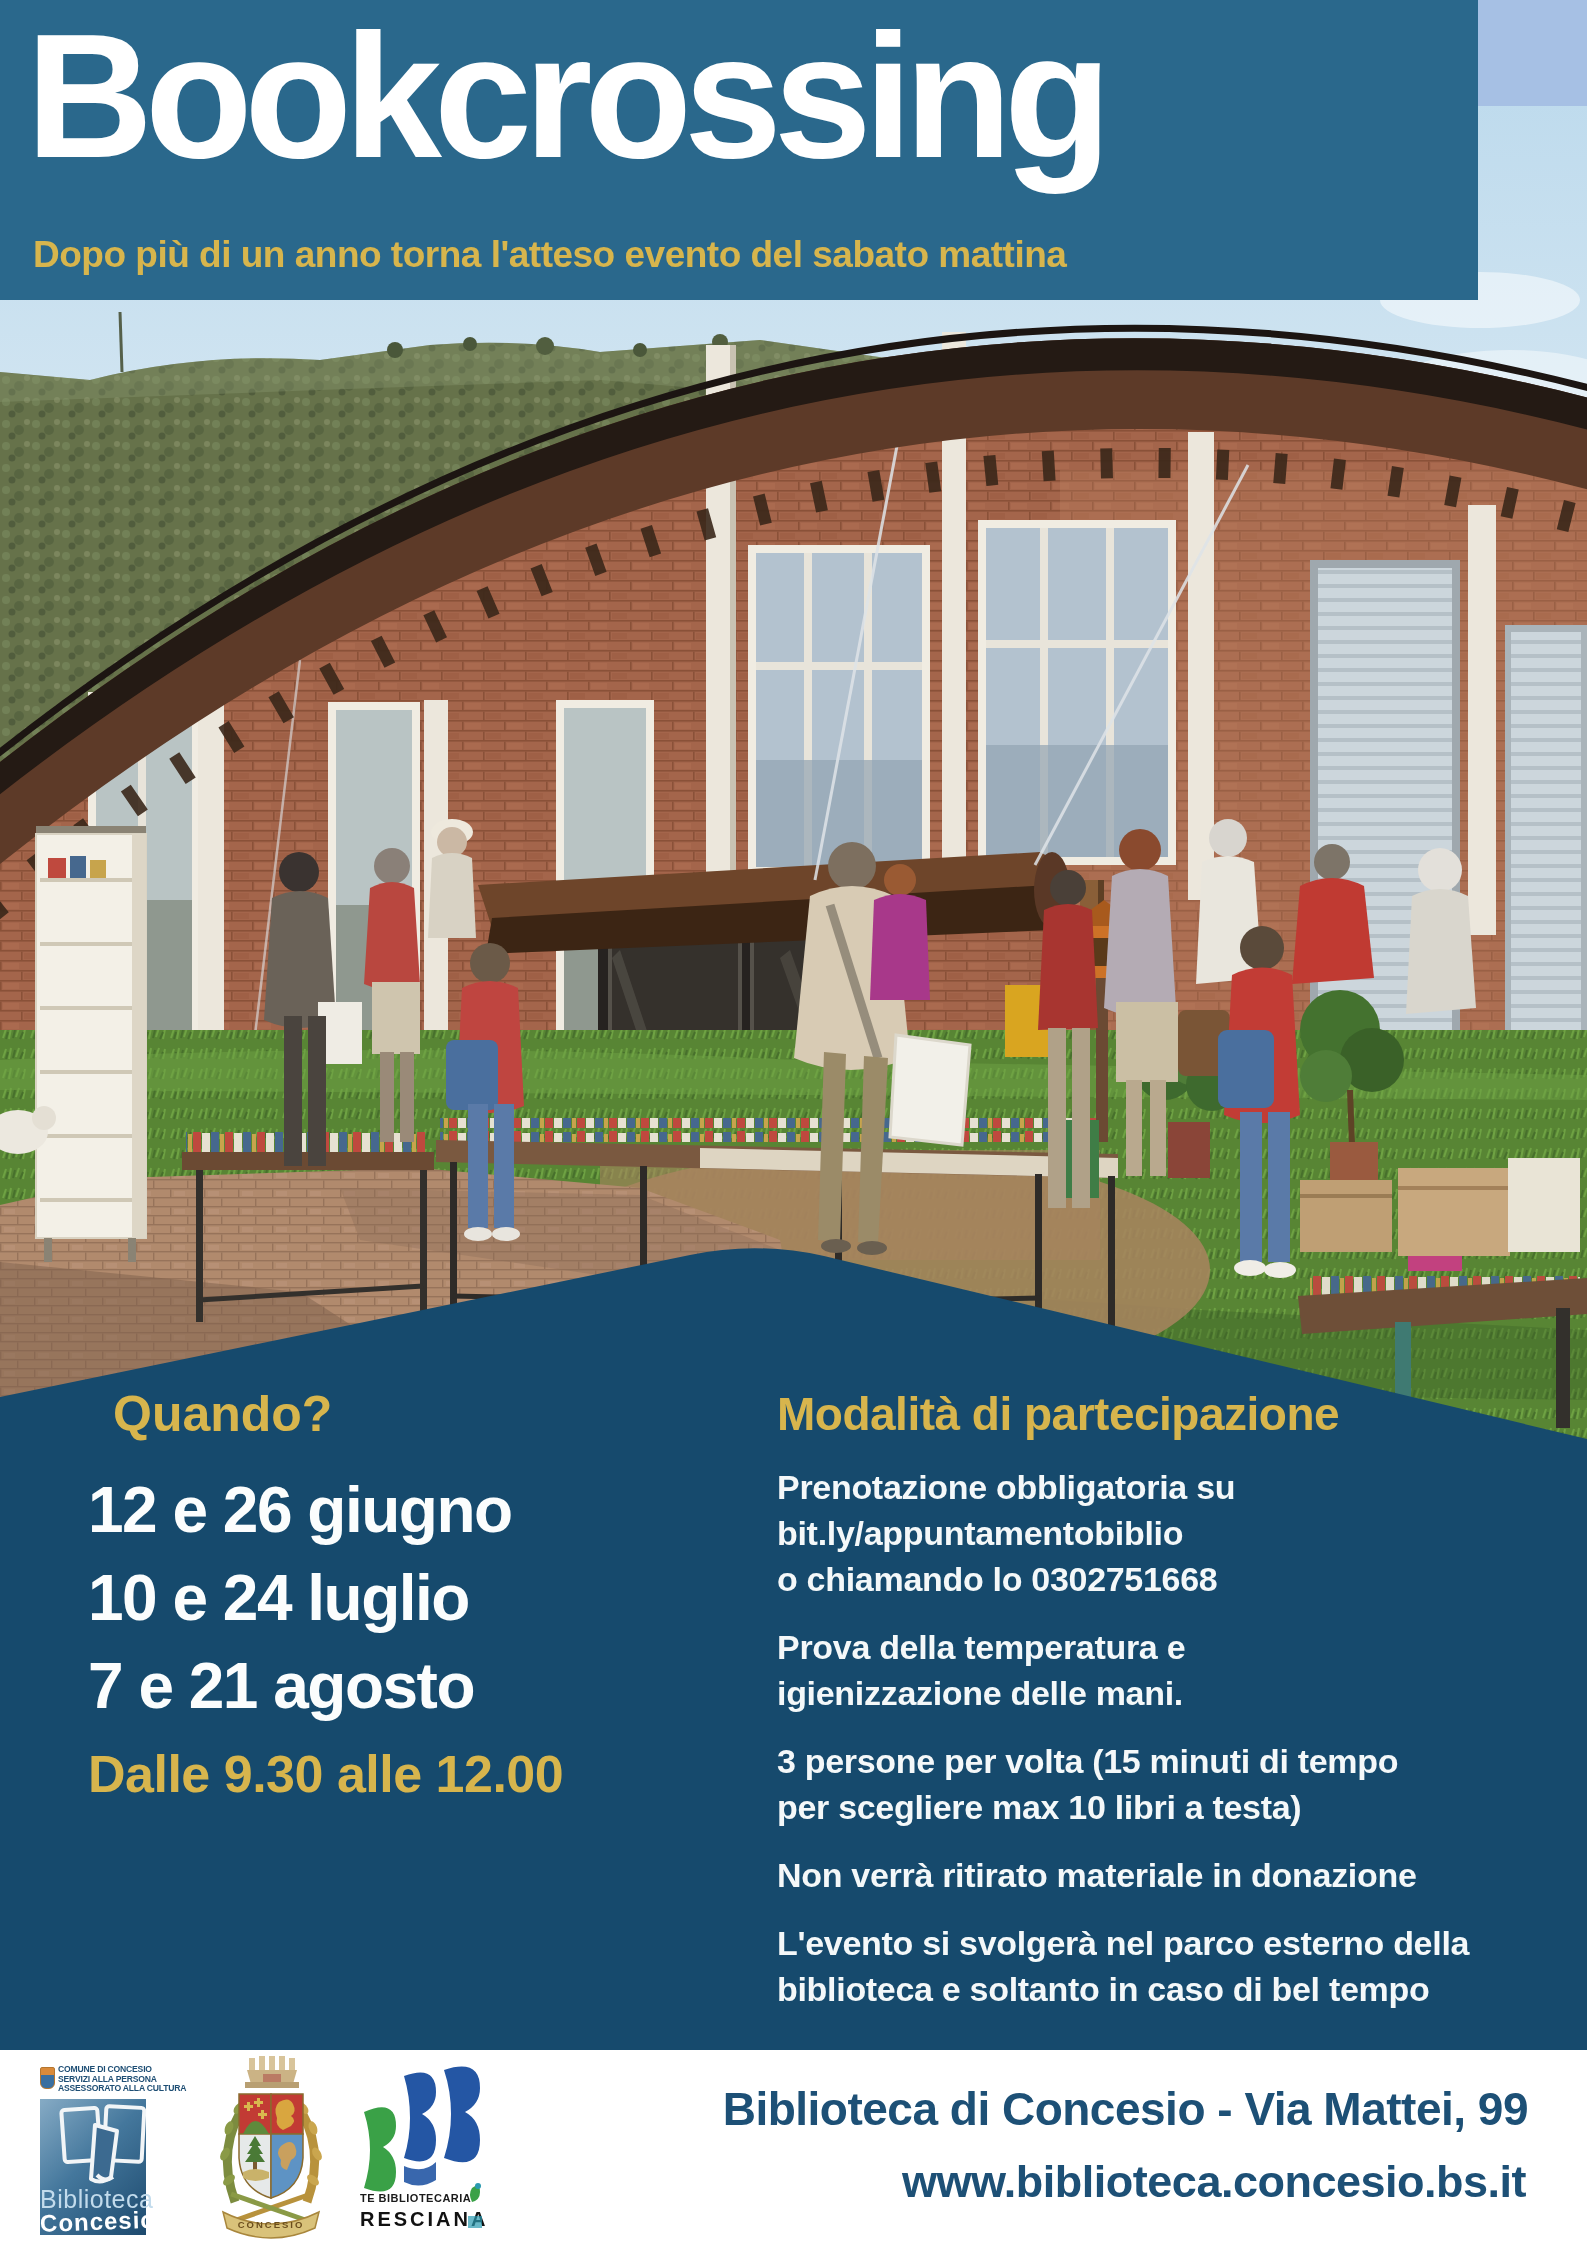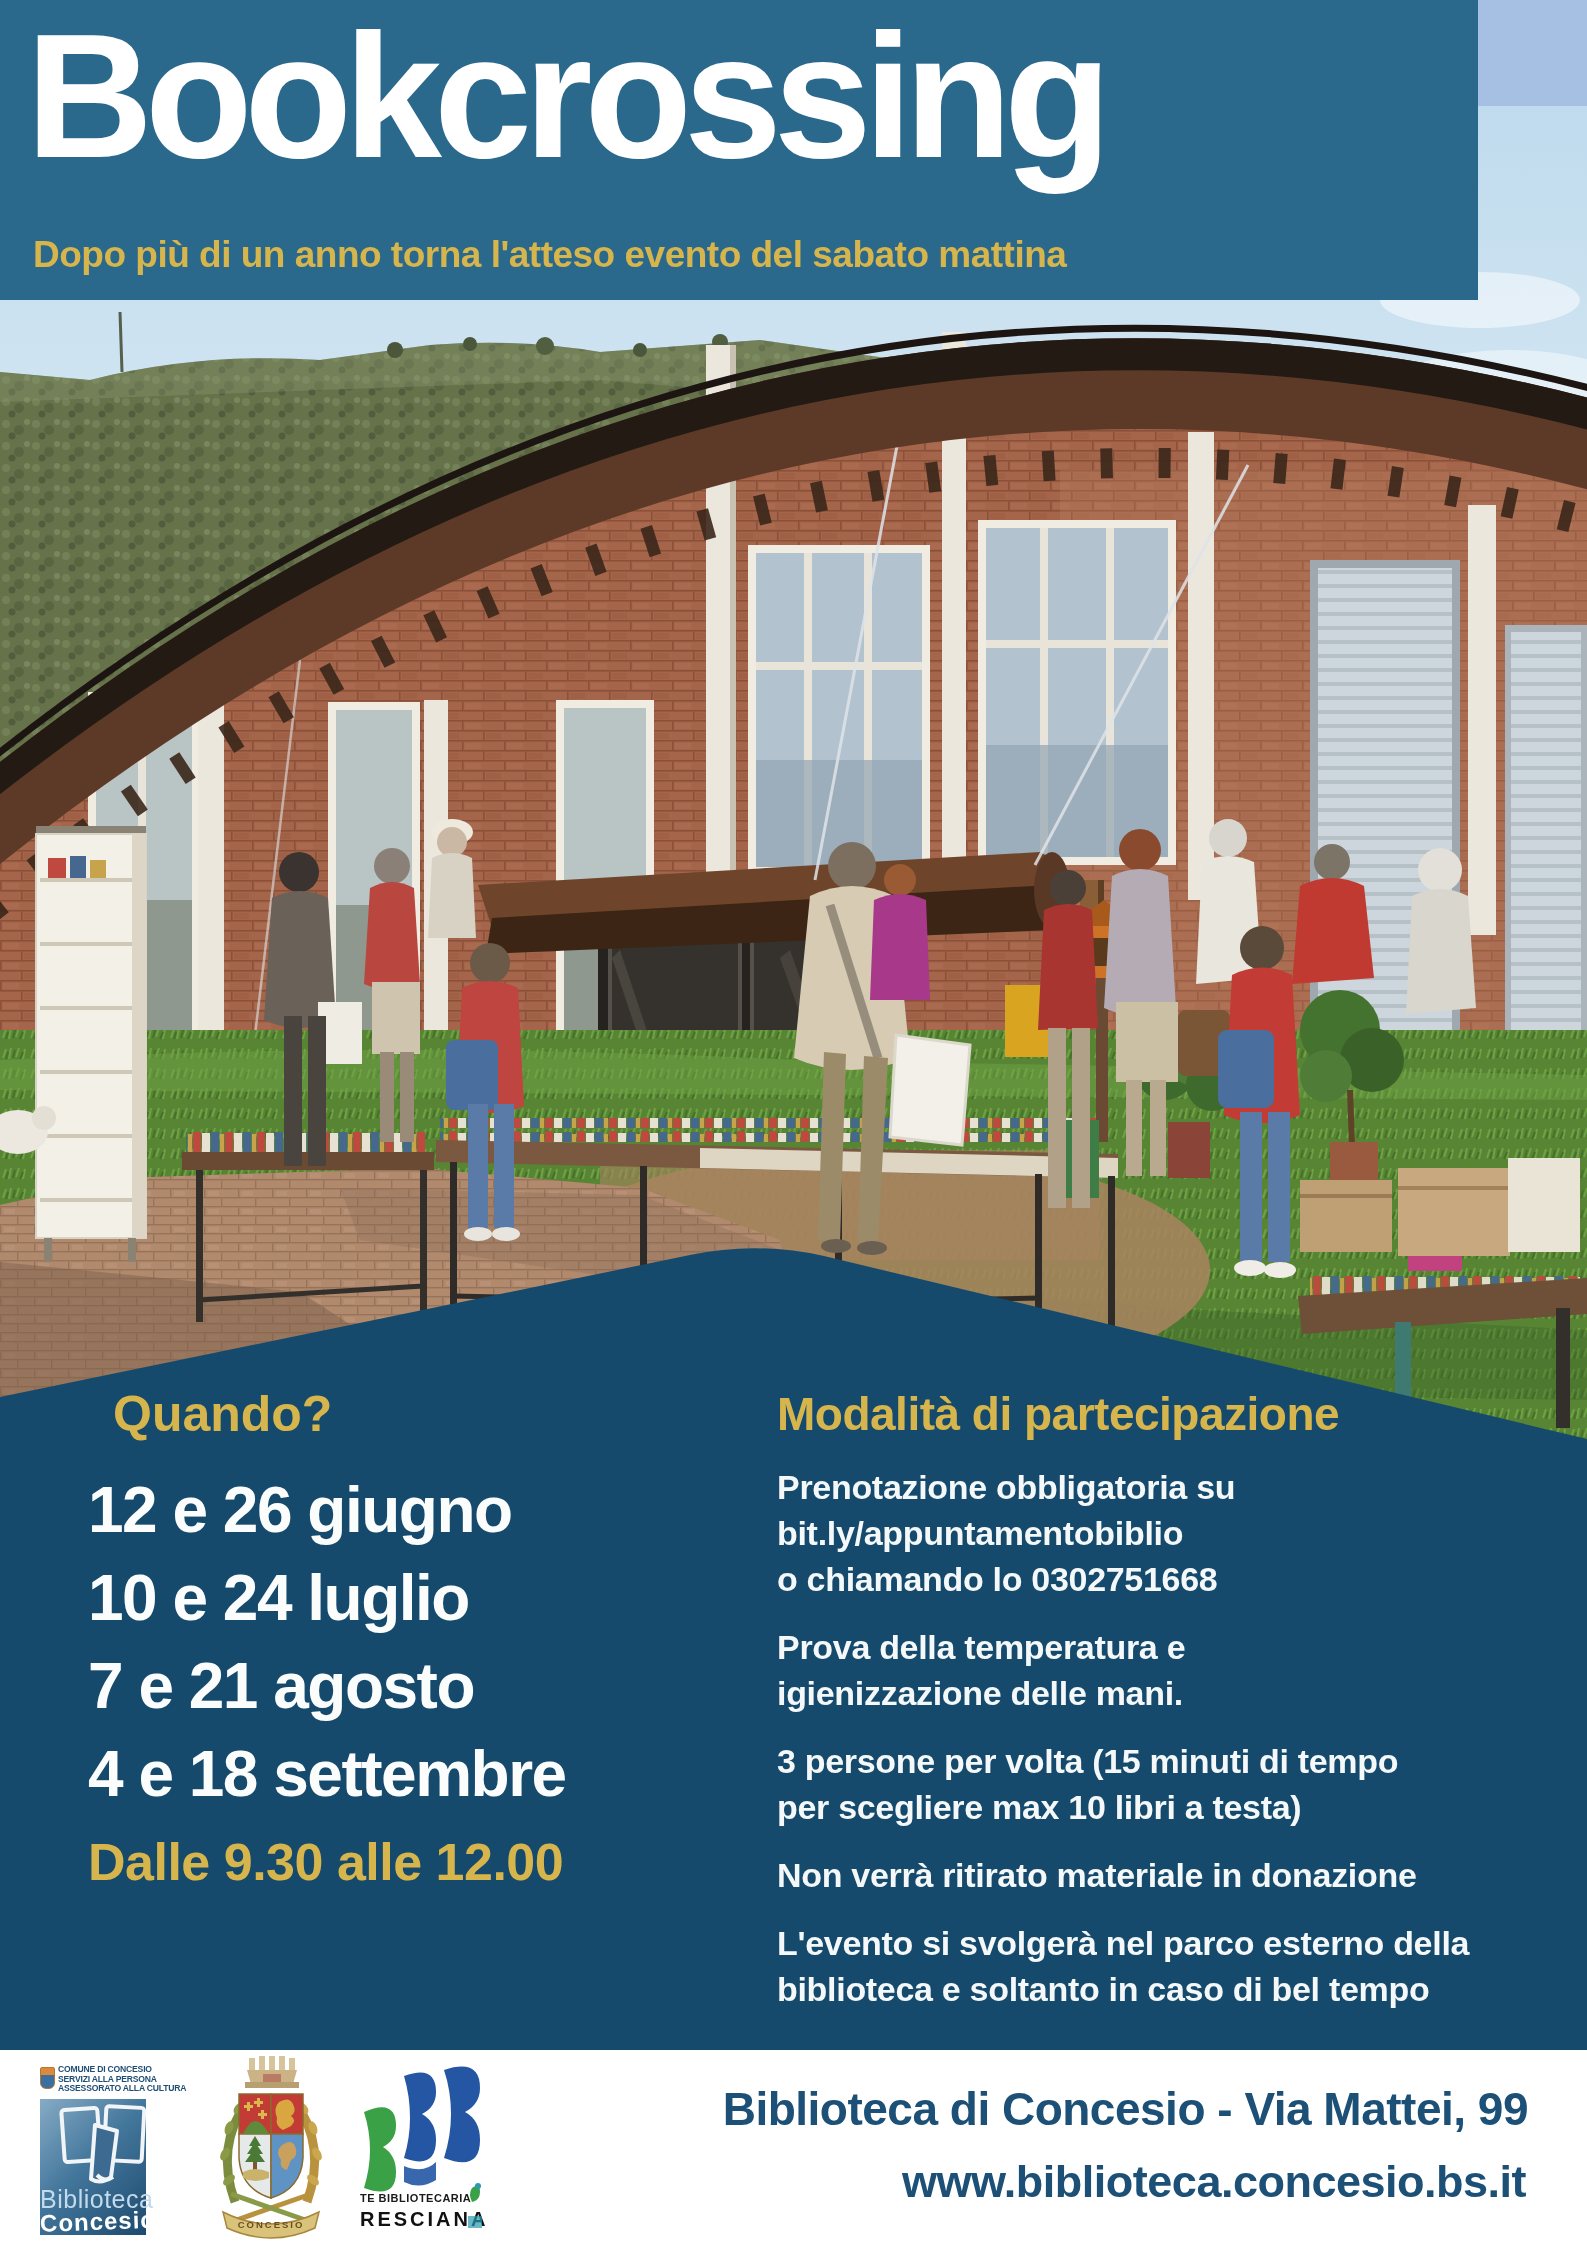--- a/index.html
+++ b/index.html
@@ -382,21 +382,20 @@
 
   <svg class="wedge-svg" viewBox="0 0 1587 2245" preserveAspectRatio="none" aria-hidden="true">
     <path d="M0,1397 L690,1255 Q757,1241 824,1256 L1587,1439 L1587,2050 L0,2050 Z" fill="#164a6d"></path>
   </svg>
 
   <section class="when-section">
     <h2>Quando?</h2>
     <p class="date-line">12 e 26 giugno</p>
     <p class="date-line">10 e 24 luglio</p>
     <p class="date-line">7 e 21 agosto</p>
-    <p class="date-line">4 e 18 settembre</p>
     <p class="time-line">Dalle 9.30 alle 12.00</p>
   </section>
 
   <section class="participation-section">
     <h2>Modalità di partecipazione</h2>
     <p>Prenotazione obbligatoria su
 bit.ly/appuntamentobiblio
 o chiamando lo 0302751668</p>
     <p>Prova della temperatura e
 igienizzazione delle mani.</p>

